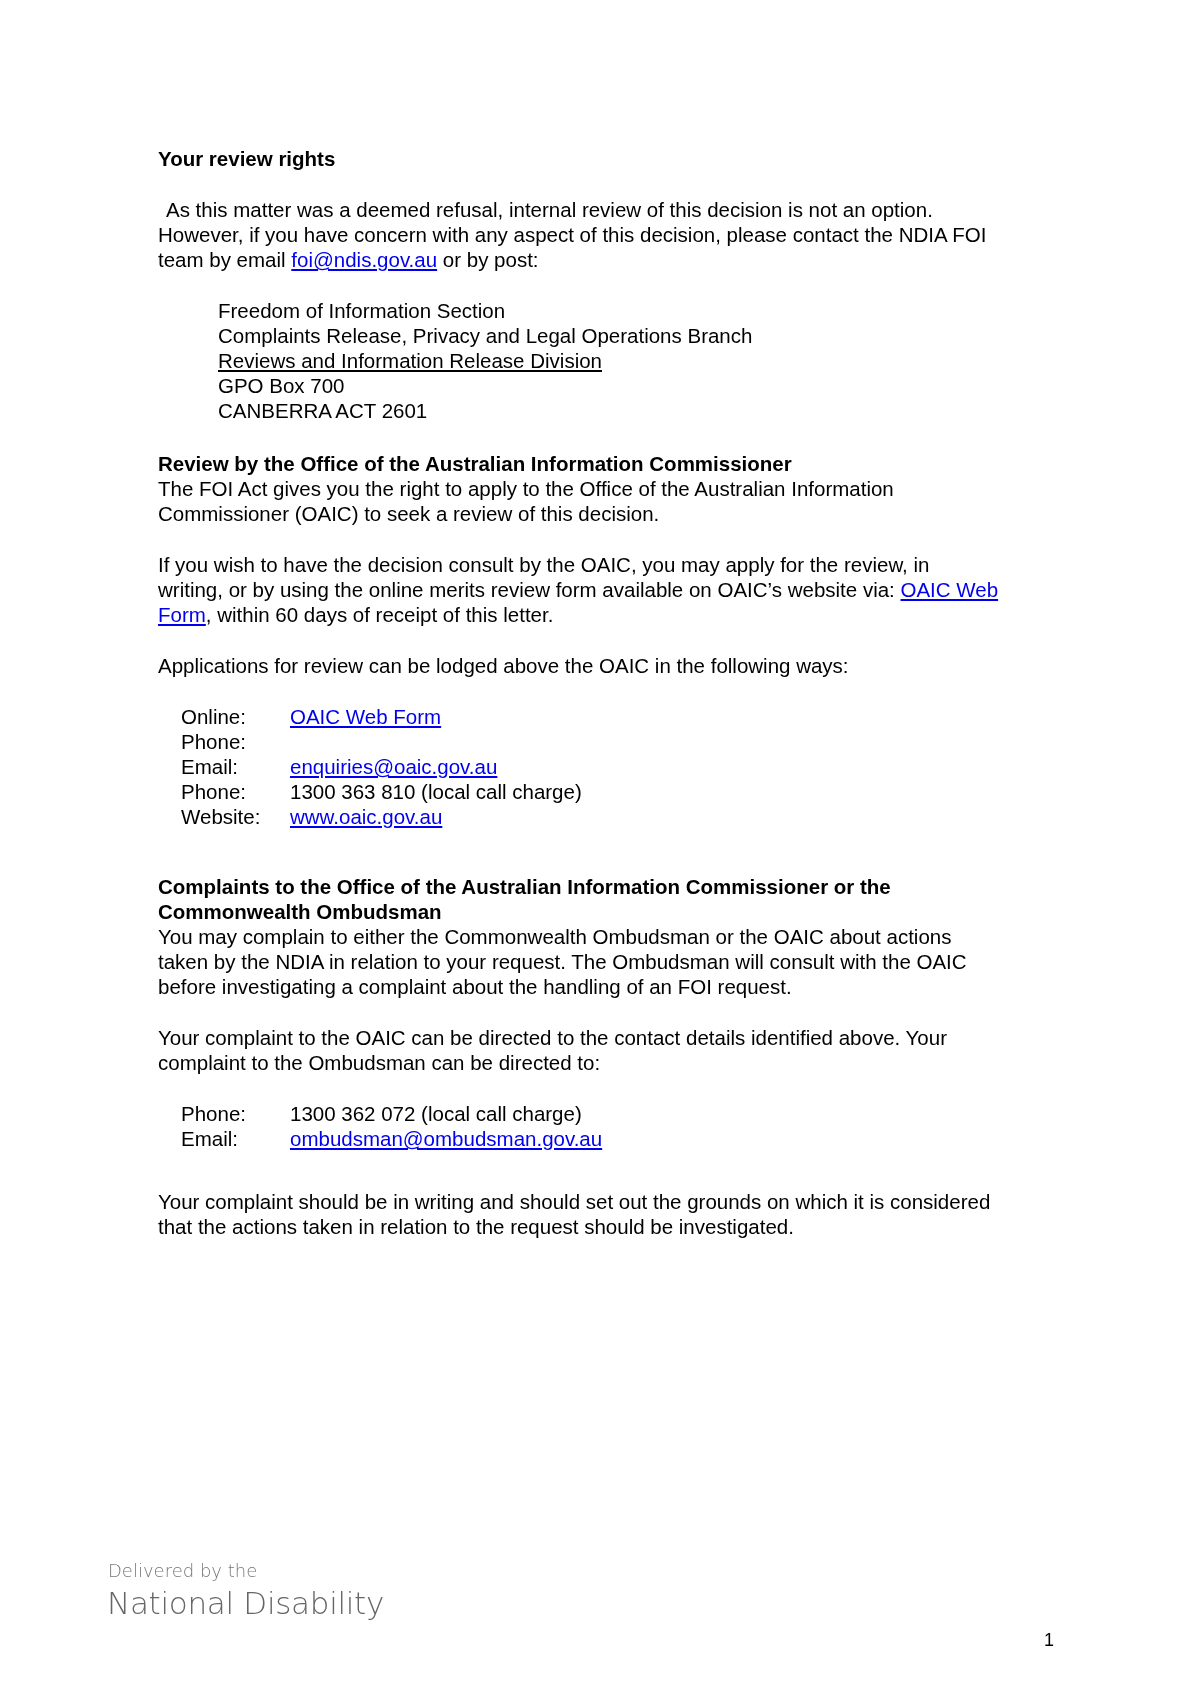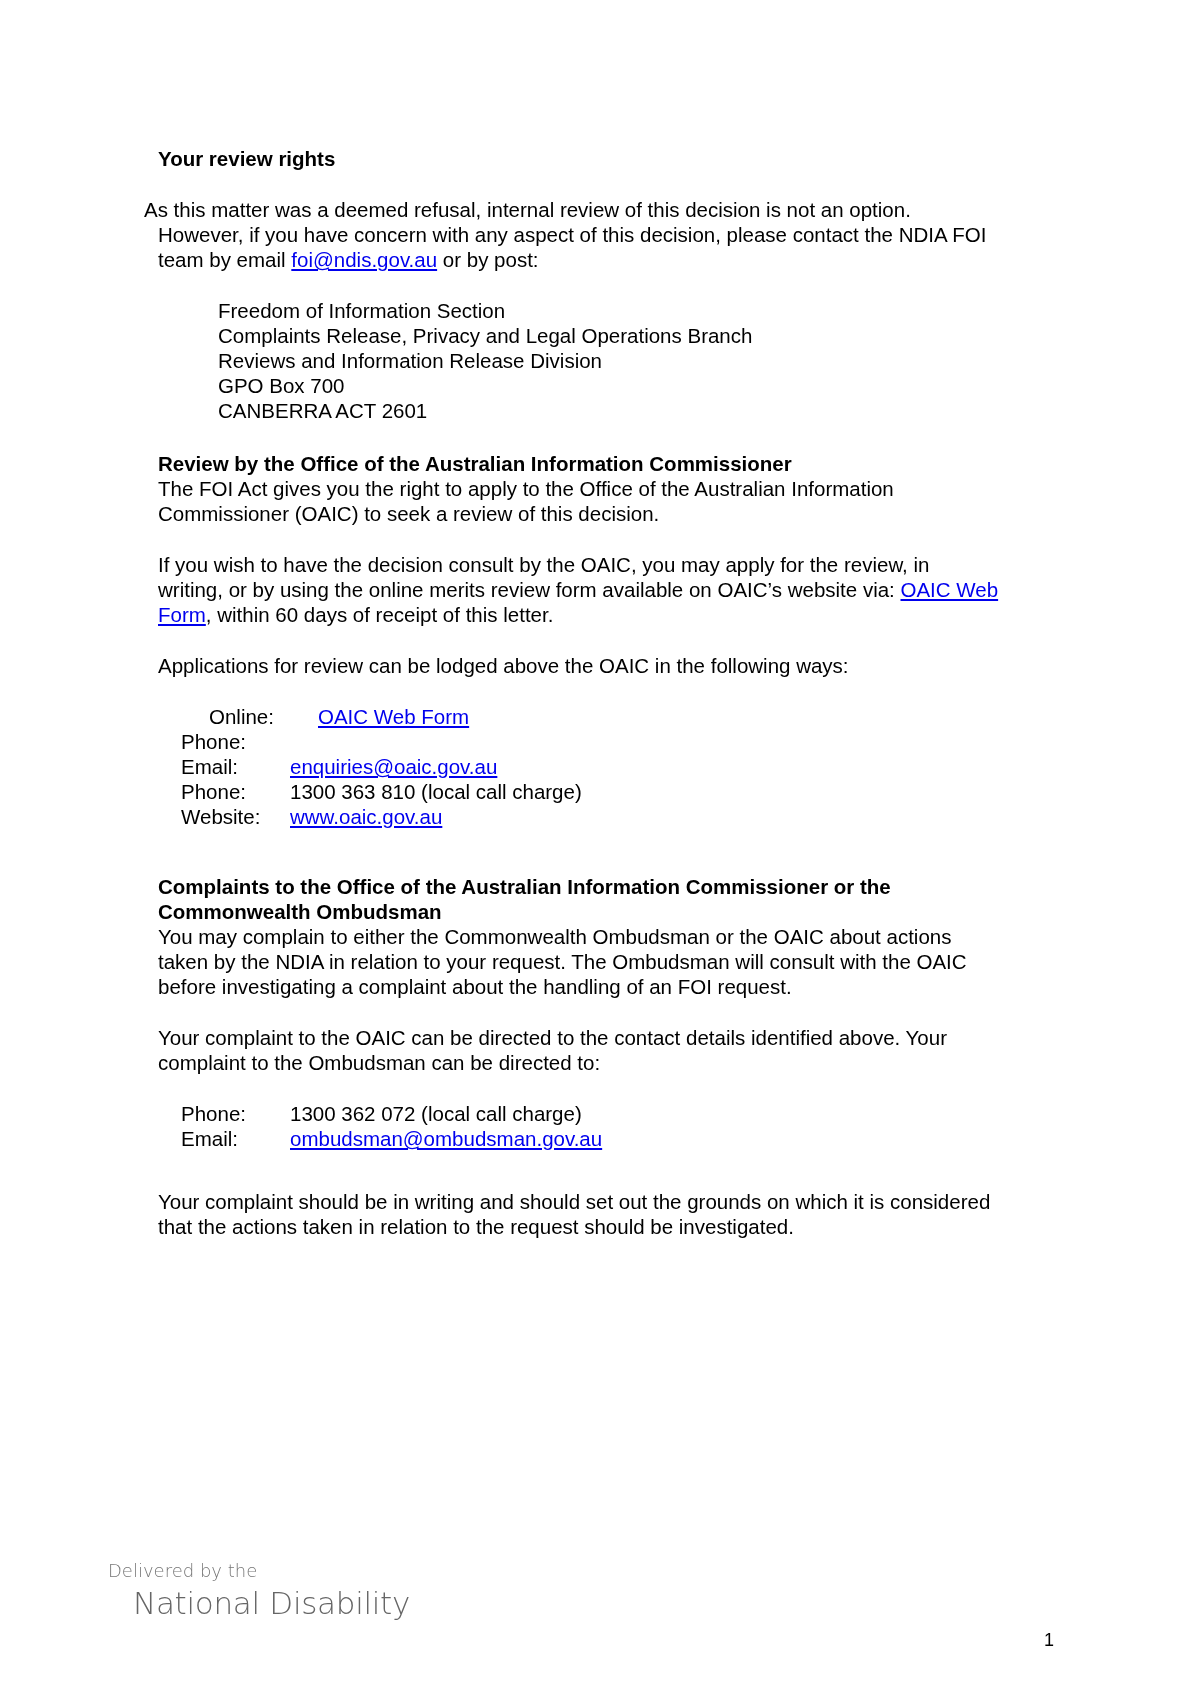--- a/index.html
+++ b/index.html
@@ -7,54 +7,54 @@
            font-family: "Liberation Sans", sans-serif; color: #000; font-size: 20.5px; line-height: 25.5px; }
     .abs { position: absolute; margin-left: 12px; }
     .h { font-weight: bold; }
     a.link { color: #0000ee; text-decoration: underline; }
     .indent { position: absolute; left: 218px; }
     .row { position: absolute; left: 181px; display: flex; }
     .row .lbl { width: 109px; }
     .footer-small { position: absolute; left: 108px; top: 1558px; font-family: "DejaVu Sans", sans-serif;
                     font-size: 18px; color: #777; font-weight: 300; }
     .footer-big { position: absolute; left: 107px; top: 1586px; font-family: "DejaVu Sans", sans-serif;
-                  font-size: 31px; line-height: 35px; color: #666; font-weight: 300; letter-spacing: -0.3px; margin-left: 26px; }
+                  font-size: 31px; line-height: 35px; color: #666; font-weight: 300; letter-spacing: -0.3px; }
     .pagenum { position: absolute; left: 1044px; top: 1628px; font-size: 18px; }
   </style>
 </head>
 <body>
 
 <div class="abs h" style="left:146px; top:146px;">Your review rights</div>
-<div class="abs" style="left:132px; top:197px;">As this matter was a deemed refusal, internal review of this decision is not an option.</div>
+<div class="abs" style="left:154px; top:197px;">As this matter was a deemed refusal, internal review of this decision is not an option.</div>
 <div class="abs" style="left:146px; top:222px;">However, if you have concern with any aspect of this decision, please contact the NDIA FOI</div>
 <div class="abs" style="left:146px; top:247px;">
   <span>team by email </span><a class="link" href="#">foi@ndis.gov.au</a><span> or by post:</span>
 </div>
 
 <div class="indent" style="top:298px;">Freedom of Information Section</div>
 <div class="indent" style="top:323px;">Complaints Release, Privacy and Legal Operations Branch</div>
-<div class="indent" style="top:348px;">Reviews and Information Release Division</div>
+<div class="indent" style="top:348px;text-decoration:underline;">Reviews and Information Release Division</div>
 <div class="indent" style="top:373px;">GPO Box 700</div>
 <div class="indent" style="top:398px;">CANBERRA ACT 2601</div>
 
 <div class="abs h" style="left:146px; top:451px;">Review by the Office of the Australian Information Commissioner</div>
 <div class="abs" style="left:146px; top:476px;">The FOI Act gives you the right to apply to the Office of the Australian Information</div>
 <div class="abs" style="left:146px; top:501px;">Commissioner (OAIC) to seek a review of this decision.</div>
 
 <div class="abs" style="left:146px; top:552px;">If you wish to have the decision consult by the OAIC, you may apply for the review, in</div>
 <div class="abs" style="left:146px; top:577px;">
   <span>writing, or by using the online merits review form available on OAIC’s website via: </span><a class="link" href="#">OAIC Web</a>
 </div>
 <div class="abs" style="left:146px; top:602px;">
   <a class="link" href="#">Form</a><span>, within 60 days of receipt of this letter.</span>
 </div>
 
 <div class="abs" style="left:146px; top:653px;">Applications for review can be lodged above the OAIC in the following ways:</div>
 
-<div class="row" style="top:704px;margin-left:28px;">
+<div class="row" style="top:704px;">
   <span class="lbl">Online:</span>
   <a class="link" href="#">OAIC Web Form</a>
 </div>
 <div class="row" style="top:729px;">
   <span class="lbl">Phone:</span>
 </div>
 <div class="row" style="top:754px;">
   <span class="lbl">Email:</span>
   <a class="link" href="#">enquiries@oaic.gov.au</a>
 </div>

